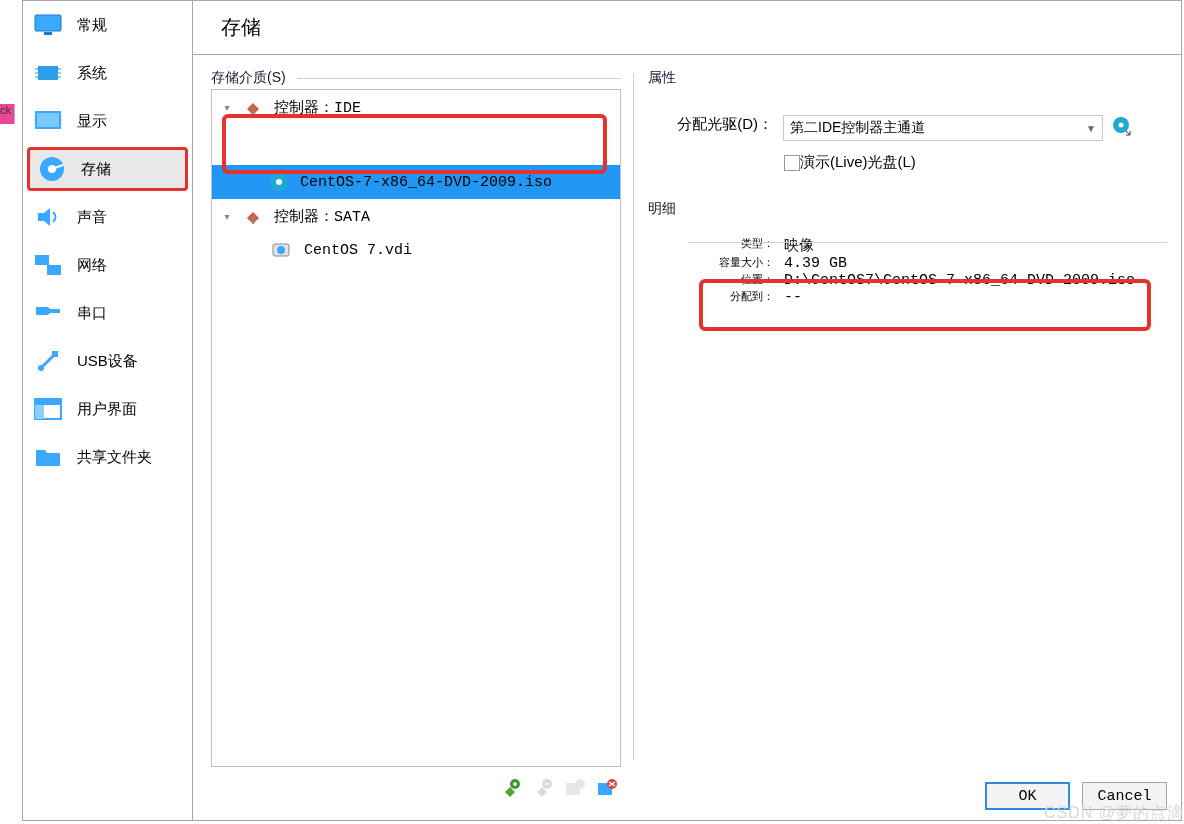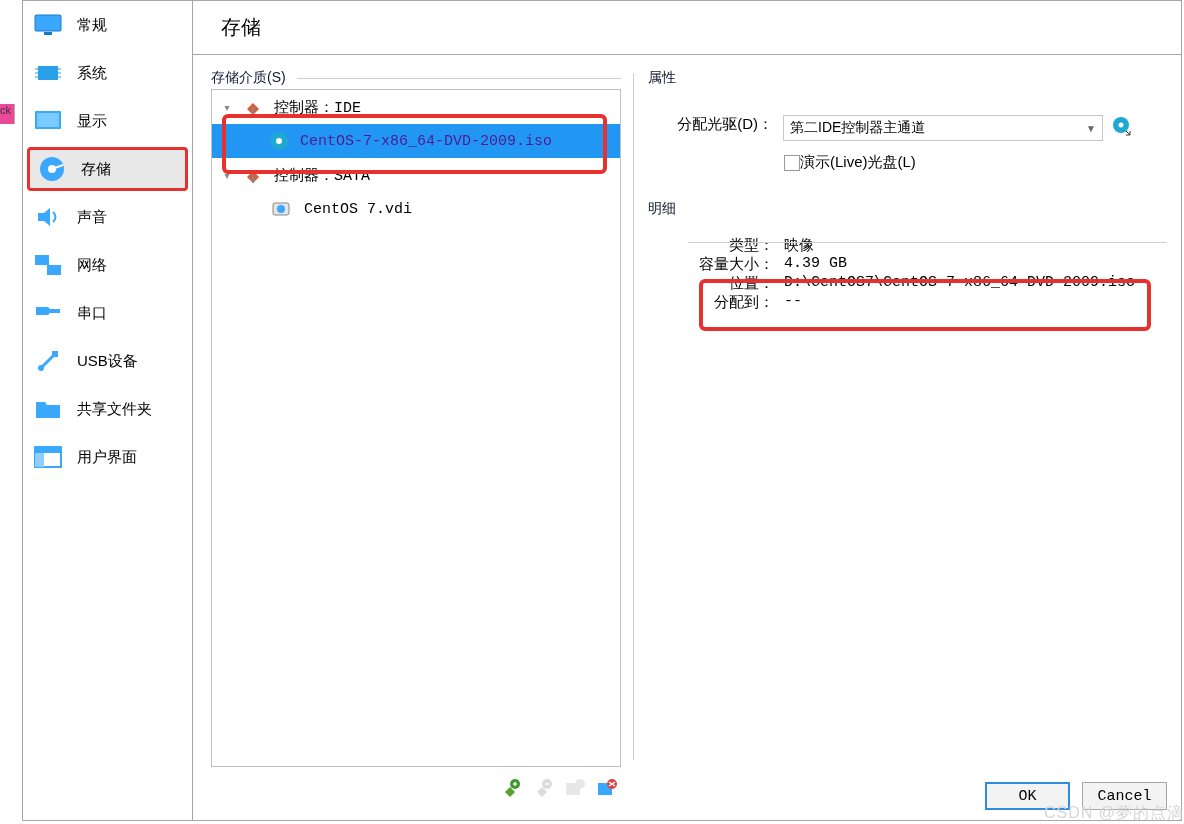--- a/index.html
+++ b/index.html
@@ -129,21 +129,21 @@
   }
   .tree-row .twisty {
     width: 10px;
     color: #888;
     font-size: 10px;
     text-align: center;
   }
   .tree-row .gap { width: 18px; }
   .tree-row .ticon { width: 22px; height:22px; display:flex; align-items:center; justify-content:center; }
   .tree-row .tlabel { font-family: "Courier New", monospace; font-size: 15px; }
-  .tree-row.selected { background: #2196f3; color: #4c1d95; }
+  .tree-row.selected { background: #2196f3; color: #000000; margin-top: 41px; }
   .tree-row.hdr .tlabel { color:#000; }
   .highlight-box {
     position: absolute;
     border: 4px solid #e5322e;
     border-radius: 6px;
     pointer-events: none;
     z-index: 10;
   }
   .hl-iso { left: 10px; top: 24px; width: 385px; height: 60px; }
   .attr-row {
@@ -165,21 +165,21 @@
     max-width: 320px;
   }
   .attr-select .chev { color:#666; font-size:10px;}
   .disc-btn {
     width:22px; height:22px; margin-left:8px;
     display:flex; align-items:center; justify-content:center;
   }
   .chk-row { display:flex; align-items:center; margin-top:12px; margin-left:136px; gap:0; font-size:15px;}
   .checkbox-fake { width:16px; height:16px; border:1px solid #999; background:#fff;}
   .detail-row { display:flex; margin-top:0; }
-  .detail-label { width:130px; text-align:right; font-size:15px; padding-right:4px;font-family:Liberation Serif, serif;}
+  .detail-label { width:130px; text-align:right; font-size:11px; padding-right:4px;font-family:Liberation Serif, serif;}
   .detail-value { flex:1; font-family:"Courier New", monospace; font-size:15px; padding-left:6px;}
   .hl-loc { position:absolute; border:4px solid #e5322e; border-radius:6px; left:65px; top:224px; width:452px; height:52px; pointer-events:none;}
   .toolbar {
     position:absolute;
     left:18px; right:12px;
     top: 718px;
     height:32px;
     display:flex;
     justify-content:flex-end;
     gap:6px;
@@ -304,34 +304,34 @@
             <path d="M6 20 L20 6" stroke="#3ba8ff" stroke-width="3"></path>
             <circle cx="6" cy="20" r="3" fill="#3ba8ff"></circle>
             <rect x="17" y="3" width="6" height="6" fill="#3ba8ff"></rect>
           </svg>
       </span>
       <span class="side-label">USB设备</span>
     </div>
     <div class="side-item">
       <span class="side-icon">
         <svg width="28" height="22">
-            <path d="M2 4 L11 4 L13 7 L26 7 L26 20 L2 20 Z" fill="#3ba8ff"></path>
-          </svg>
-      </span>
-      <span class="side-label">共享文件夹</span>
-    </div>
-    <div class="side-item">
-      <span class="side-icon">
-        <svg width="28" height="22">
             <rect x="1" y="1" width="26" height="20" fill="none" stroke="#3ba8ff" stroke-width="2"></rect>
             <rect x="1" y="1" width="26" height="6" fill="#3ba8ff"></rect>
             <rect x="1" y="7" width="9" height="14" fill="#8ecfff"></rect>
           </svg>
       </span>
       <span class="side-label">用户界面</span>
+    </div>
+    <div class="side-item">
+      <span class="side-icon">
+        <svg width="28" height="22">
+            <path d="M2 4 L11 4 L13 7 L26 7 L26 20 L2 20 Z" fill="#3ba8ff"></path>
+          </svg>
+      </span>
+      <span class="side-label">共享文件夹</span>
     </div>
   </div>
 
   <div class="header">
     <span class="header-title">存储</span>
   </div>
 
   <div class="main">
     <div class="left-panel">
       <span class="fieldset-label">存储介质(S)</span>

